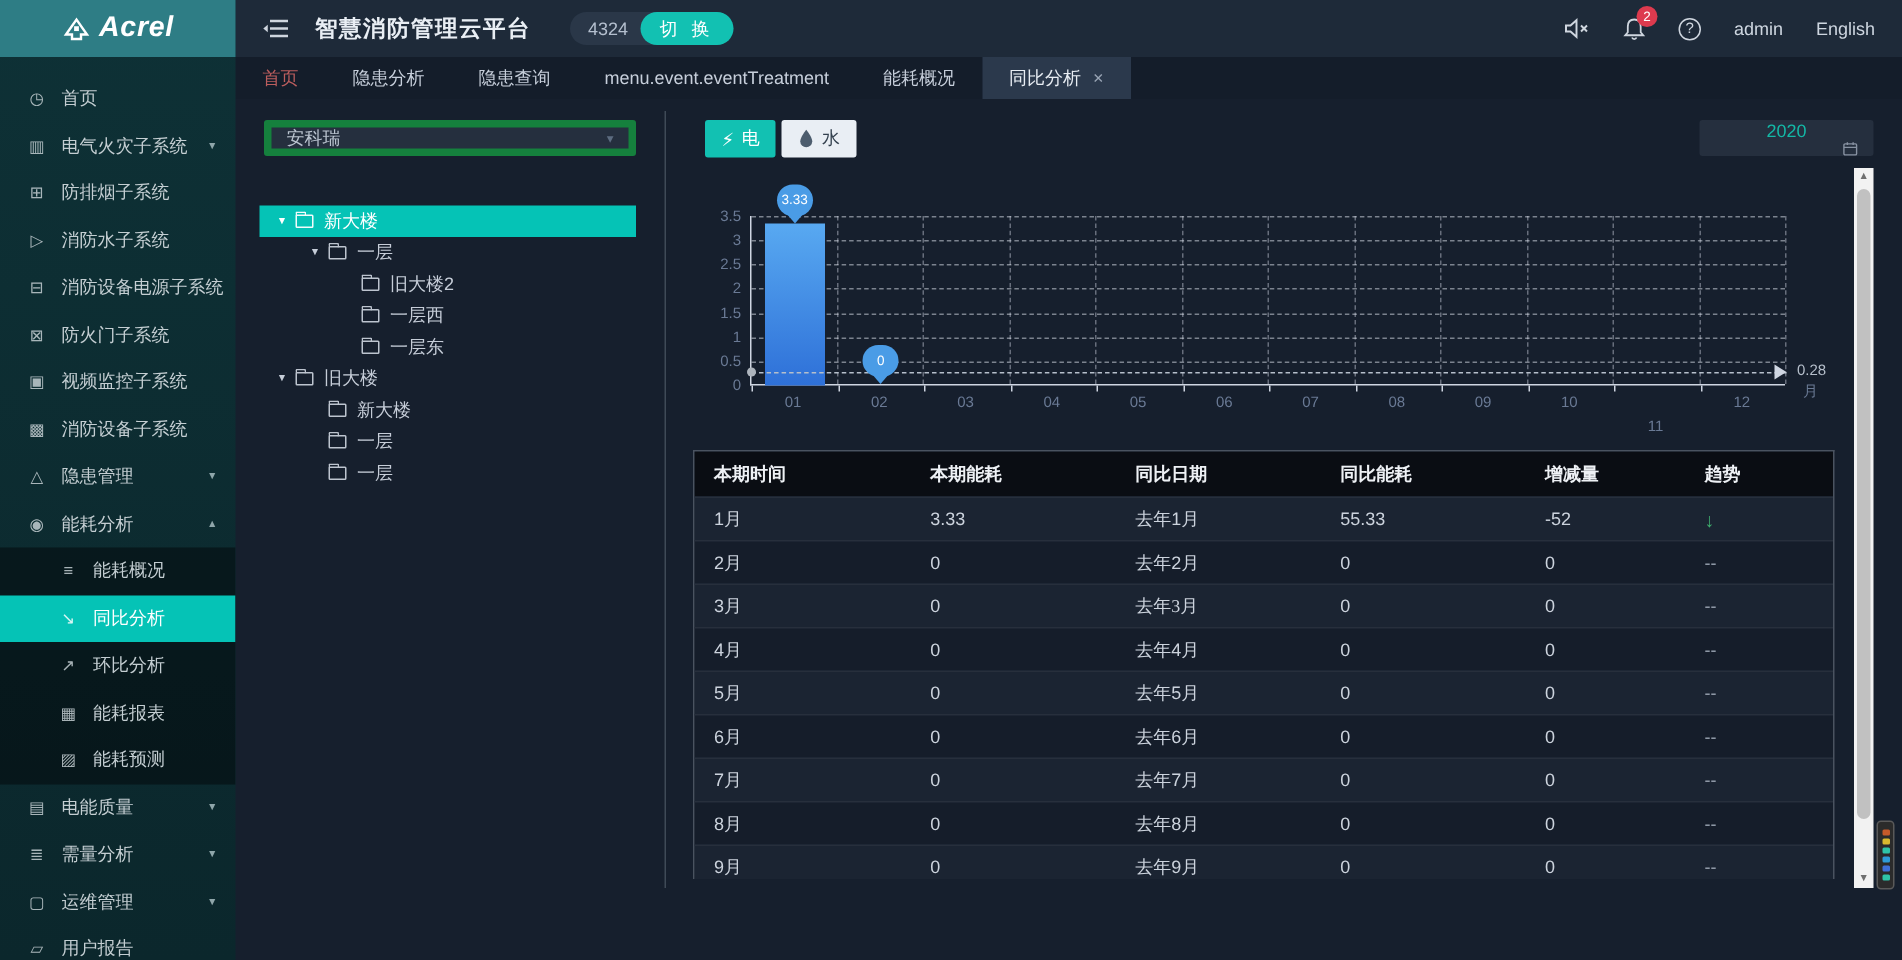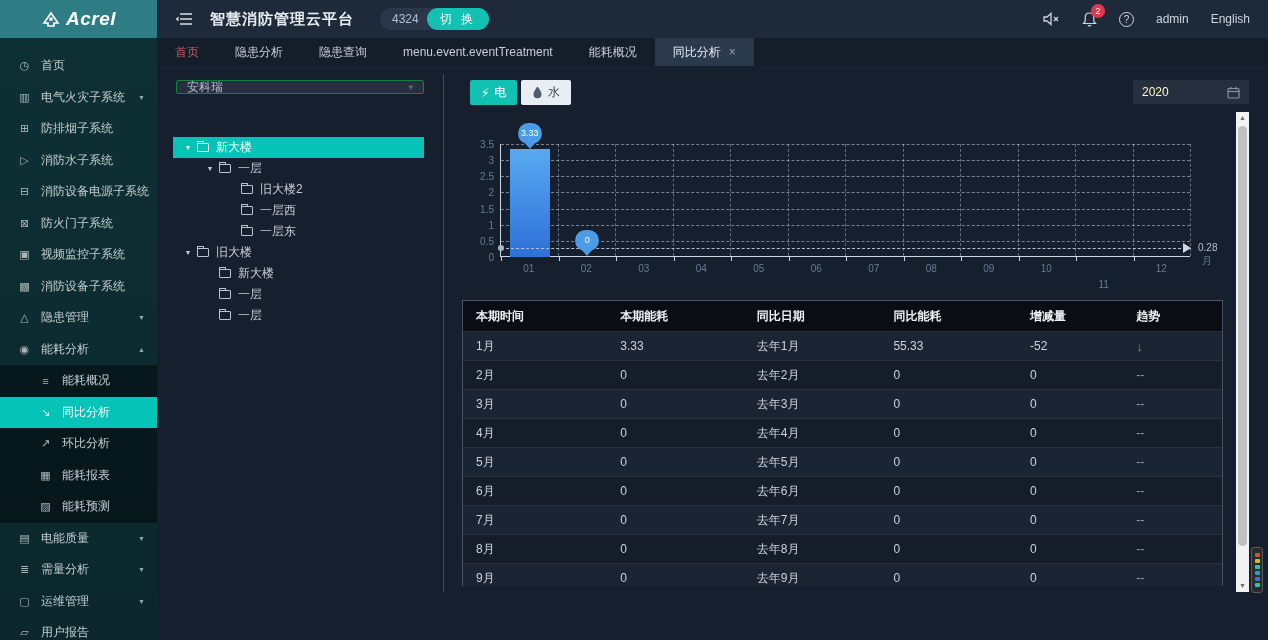--- a/index.html
+++ b/index.html
@@ -44,22 +44,22 @@
 
   
   .tabbar { position:absolute; left:157px; top:38px; width:1111px; height:28px; background:#141d2a;
     display:flex; align-items:stretch; z-index:4; }
   .tab { display:flex; align-items:center; padding:0 18px; font-size:12px; color:#c7cfdb; cursor:pointer; }
   .tab.affix { color:#bd5e5e; }
   .tab.active { background:#2b394c; color:#e8edf3; }
   .tab .close { margin-left:8px; color:#98a4b4; font-size:12px; }
 
   
-  .fselect { position:absolute; left:176px; top:80px; width:248px; height:14px; background:#252f3e;
-    border:1px solid #15803d; border-radius:2px; display:flex; align-items:center; padding:0 10px;
+  .fselect { position:absolute; left:176px; top:80px; width:248px; height:24px; background:#252f3e;
+    border:5px solid #15803d; border-radius:2px; display:flex; align-items:center; padding:0 10px;
     color:#b9c3cf; font-size:12px; cursor:pointer; }
   .fselect .chev { margin-left:auto; color:#5d6c80; font-size:9px; }
   .fsearch { position:absolute; left:176px; top:112px; width:248px; height:25px; display:flex;
     border:1px solid #343f50; border-radius:2px; background:#1a2330; }
   .fsearch input { flex:1; background:transparent; border:none; outline:none; color:#c7cfdb;
     font-size:12px; padding:0 9px; font-family:inherit; }
   .fsearch input::placeholder { color:#5c6a7c; }
   .fsearch .sbtn { width:30px; border-left:1px solid #343f50; display:flex; align-items:center;
     justify-content:center; cursor:pointer; }
   .tree { position:absolute; left:173px; top:137px; width:251px; }
@@ -71,22 +71,22 @@
   .folder::before { content:''; position:absolute; top:-3px; left:-1px; width:5px; height:2px;
     border:1px solid currentColor; border-bottom:none; border-radius:1px 1px 0 0; }
   .vdivider { position:absolute; left:443px; top:74px; width:1px; height:518px; background:#46525f; opacity:.85; }
 
   
   .btn-energy { position:absolute; top:80px; height:25px; border:none; border-radius:2px; font-size:12px;
     display:flex; align-items:center; gap:5px; padding:0 11px; cursor:pointer; font-family:inherit; }
   .btn-electric { left:470px; background:#12c1b2; color:#fff; }
   .btn-water { left:521px; background:#e9eef4; color:#33404e; }
   .yearpicker { position:absolute; left:1133px; top:80px; width:116px; height:24px; background:#252f3e;
-    border-radius:2px; display:flex; align-items:center; padding:0 9px; color:#fef9c3; font-size:12px;
-    cursor:pointer; }
+    border-radius:2px; display:flex; align-items:center; padding:0 9px; color:#14b8a6; font-size:12px;
+    cursor:pointer;flex-direction:column; }
   .yearpicker svg { margin-left:auto; }
 
   
   .chart { position:absolute; left:462px; top:110px; width:778px; height:192px; }
   .plot { position:absolute; left:38px; top:34px; width:690px; height:113px;
     border-left:1px solid #cfd6e2; border-bottom:1px solid #cfd6e2; }
   .hline { position:absolute; left:0; width:100%; height:0; border-top:1px dashed rgba(225,231,242,.5); }
   .vline { position:absolute; top:0; height:100%; width:0; border-left:1px dashed rgba(225,231,242,.4); }
   .xtick { position:absolute; width:1px; height:4px; background:#cfd6e2; top:113px; }
   .ylab { position:absolute; width:32px; text-align:right; font-size:10px; color:#6a7a95; }
@@ -446,21 +446,21 @@
           <span class="cell" style="width: 19%;">2月</span>
           <span class="cell" style="width: 18%;">0</span>
           <span class="cell" style="width: 18%;">去年2月</span>
           <span class="cell" style="width: 18%;">0</span>
           <span class="cell" style="width: 14%;">0</span>
           <span class="cell trend-flat" style="width: 13%;">--</span>
         </div>
         <div class="trowline">
           <span class="cell" style="width: 19%;">3月</span>
           <span class="cell" style="width: 18%;">0</span>
-          <span class="cell" style="width: 18%;">去年3月</span>
+          <span class="cell" style="width: 18%; font-family: Liberation Serif, serif;">去年3月</span>
           <span class="cell" style="width: 18%;">0</span>
           <span class="cell" style="width: 14%;">0</span>
           <span class="cell trend-flat" style="width: 13%;">--</span>
         </div>
         <div class="trowline">
           <span class="cell" style="width: 19%;">4月</span>
           <span class="cell" style="width: 18%;">0</span>
           <span class="cell" style="width: 18%;">去年4月</span>
           <span class="cell" style="width: 18%;">0</span>
           <span class="cell" style="width: 14%;">0</span>

